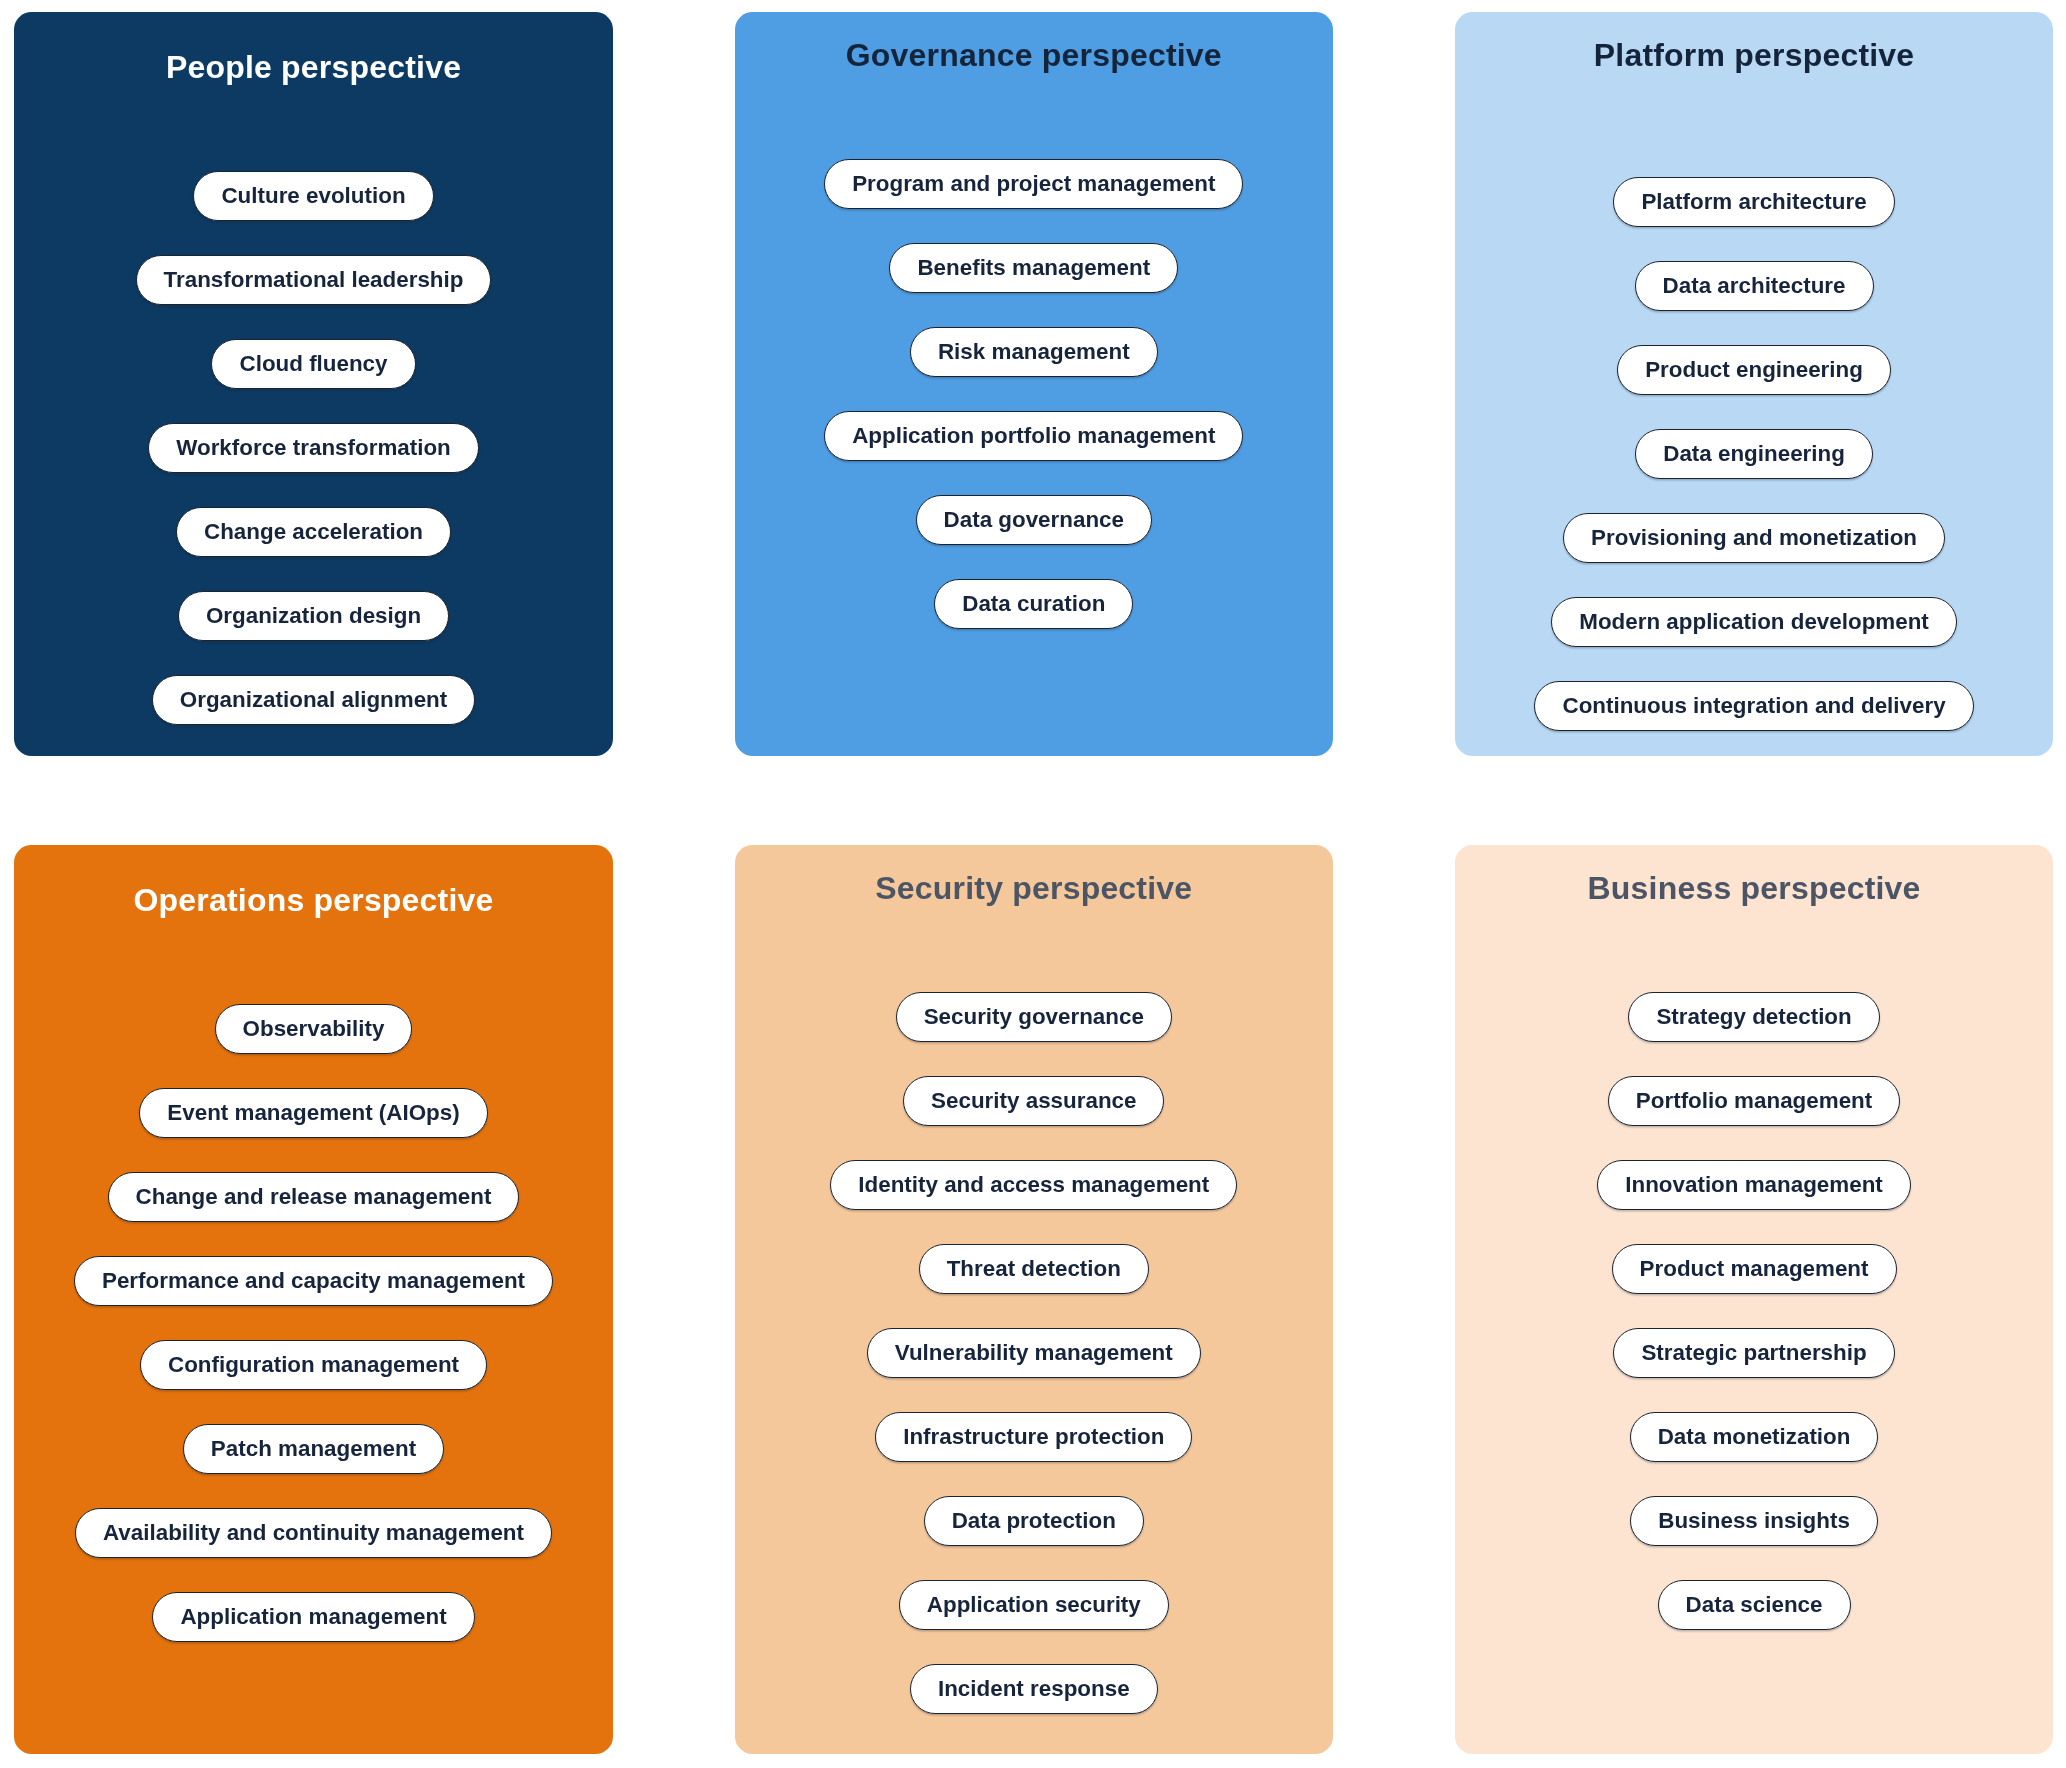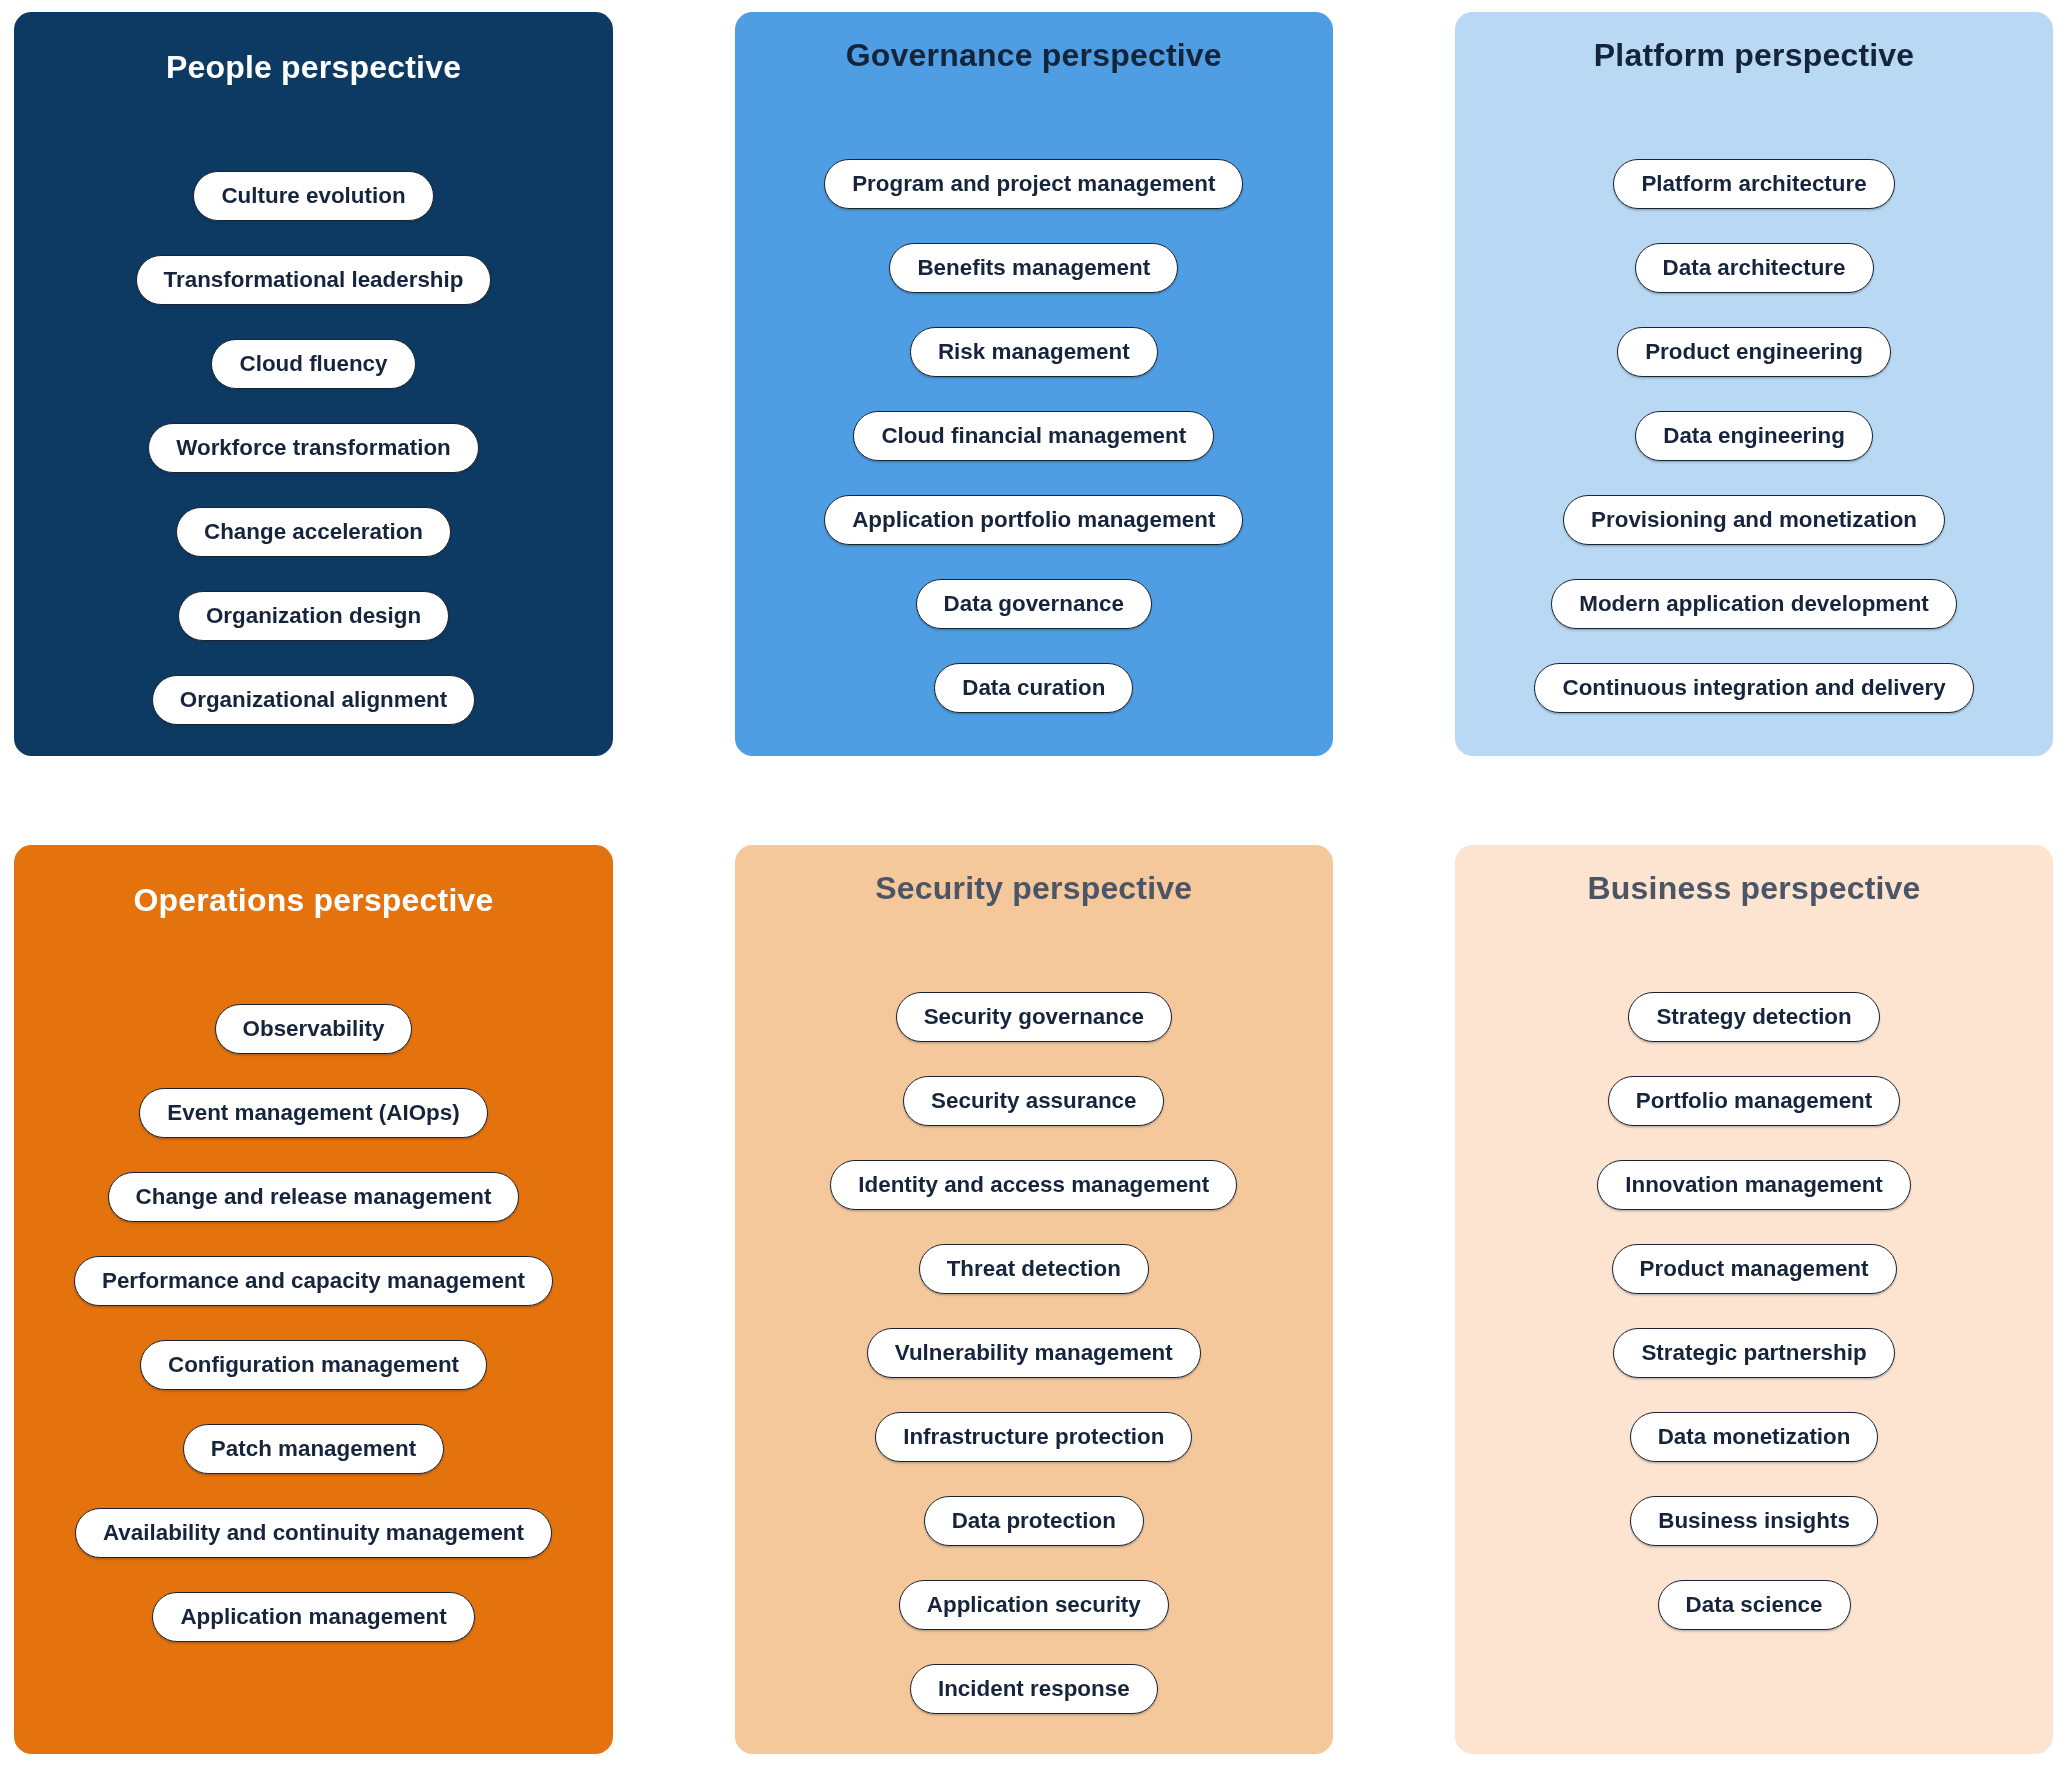--- a/index.html
+++ b/index.html
@@ -23,21 +23,21 @@
     row-gap: 89px;
   }
   .panel {
     border-radius: 17.6px;
     display: flex;
     flex-direction: column;
     align-items: center;
   }
   .panel-people     { background: var(--people_bg); }
   .panel-governance { background: var(--governance_bg); }
-  .panel-platform   { background: var(--platform_bg); }
+  .panel-platform   { background: var(--platform_bg); gap: 18px; }
   .panel-operations { background: var(--operations_bg); }
   .panel-security   { background: var(--security_bg); }
   .panel-business   { background: var(--business_bg); }
 
   .panel-title {
     margin-top: 24px;
     font-size: 32px;
     line-height: 38px;
     font-weight: 700;
     letter-spacing: 0.2px;
@@ -90,21 +90,20 @@
       <li class="pill">Organizational alignment</li>
     </ul>
   </section>
 
   <section class="panel panel-governance">
     <h2 class="panel-title title-dark">Governance perspective</h2>
     <ul class="pills">
       <li class="pill">Program and project management</li>
       <li class="pill">Benefits management</li>
       <li class="pill">Risk management</li>
-      <li class="pill">Cloud financial management</li>
       <li class="pill">Application portfolio management</li>
       <li class="pill">Data governance</li>
       <li class="pill">Data curation</li>
     </ul>
   </section>
 
   <section class="panel panel-platform">
     <h2 class="panel-title title-dark">Platform perspective</h2>
     <ul class="pills">
       <li class="pill">Platform architecture</li>

